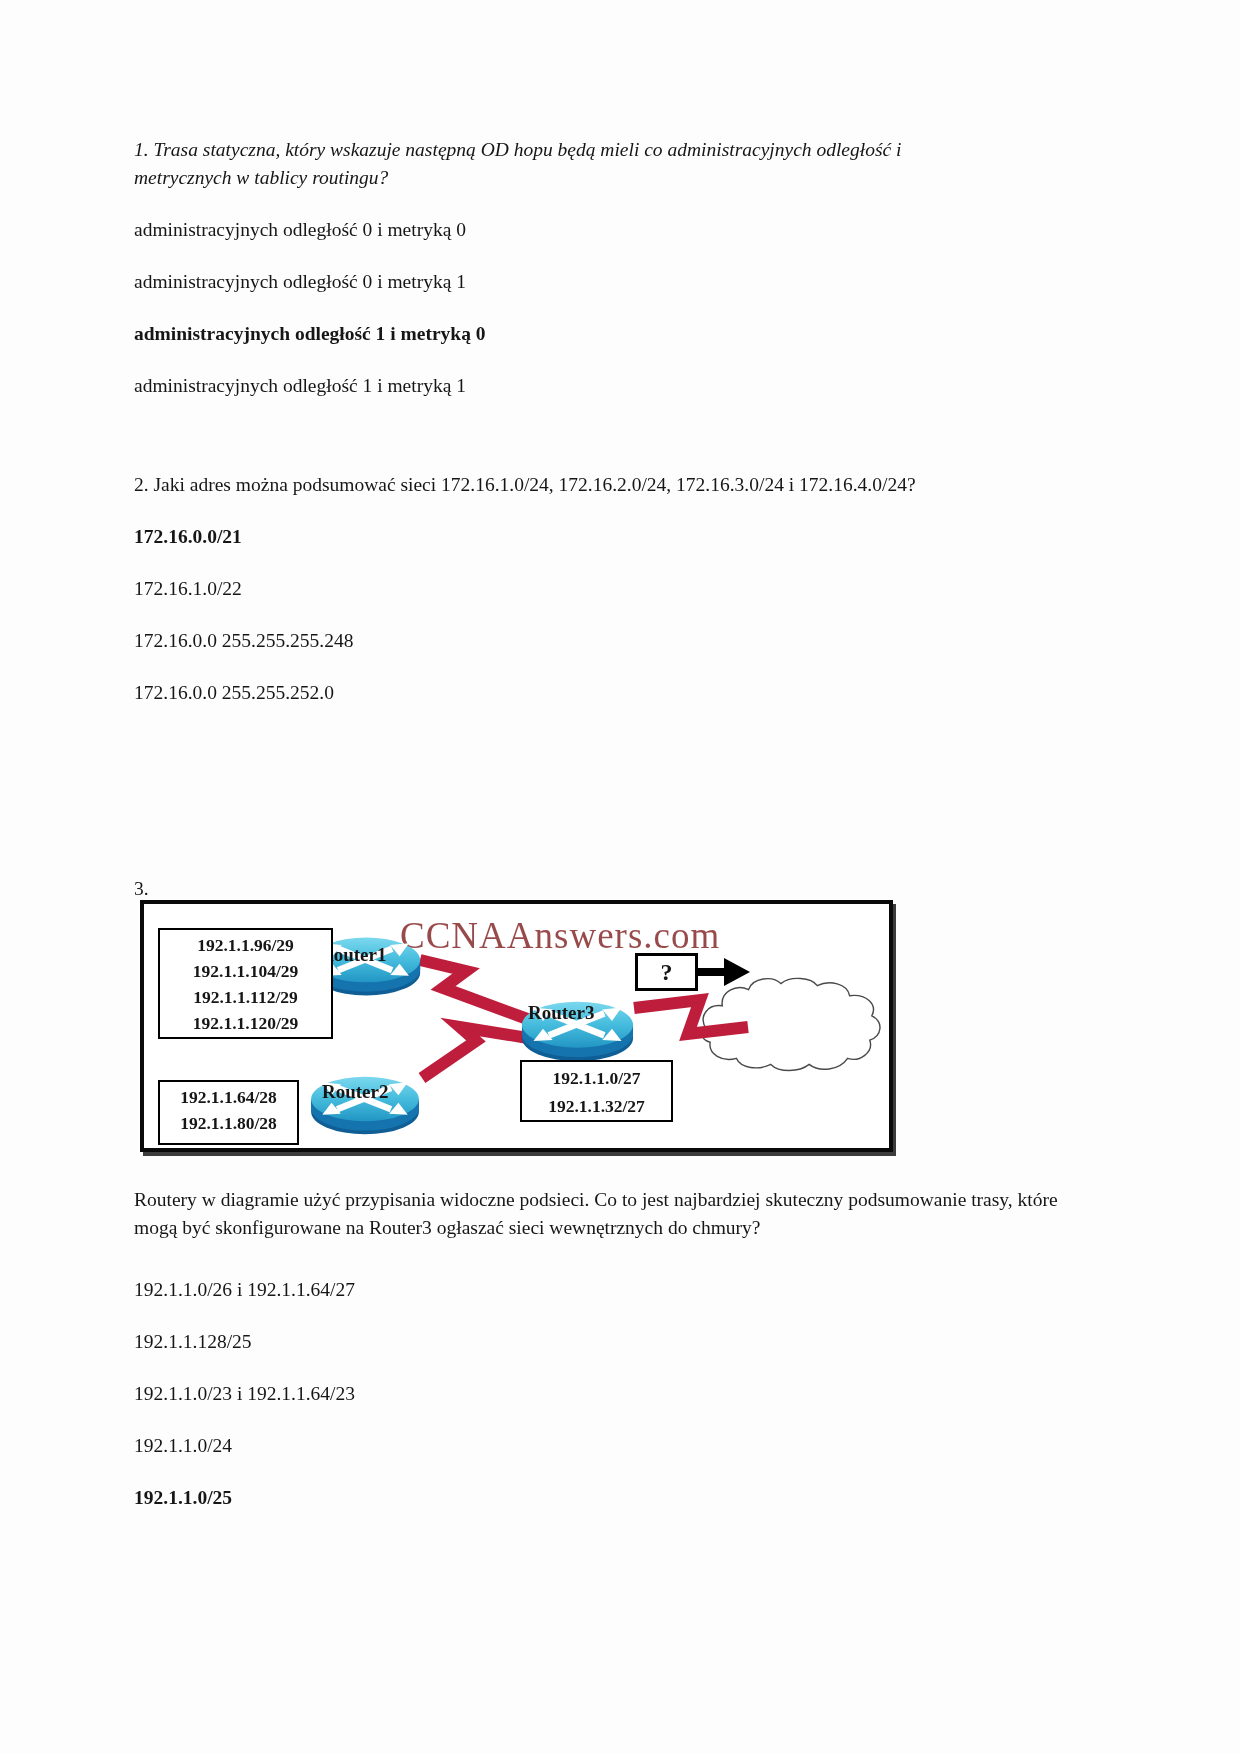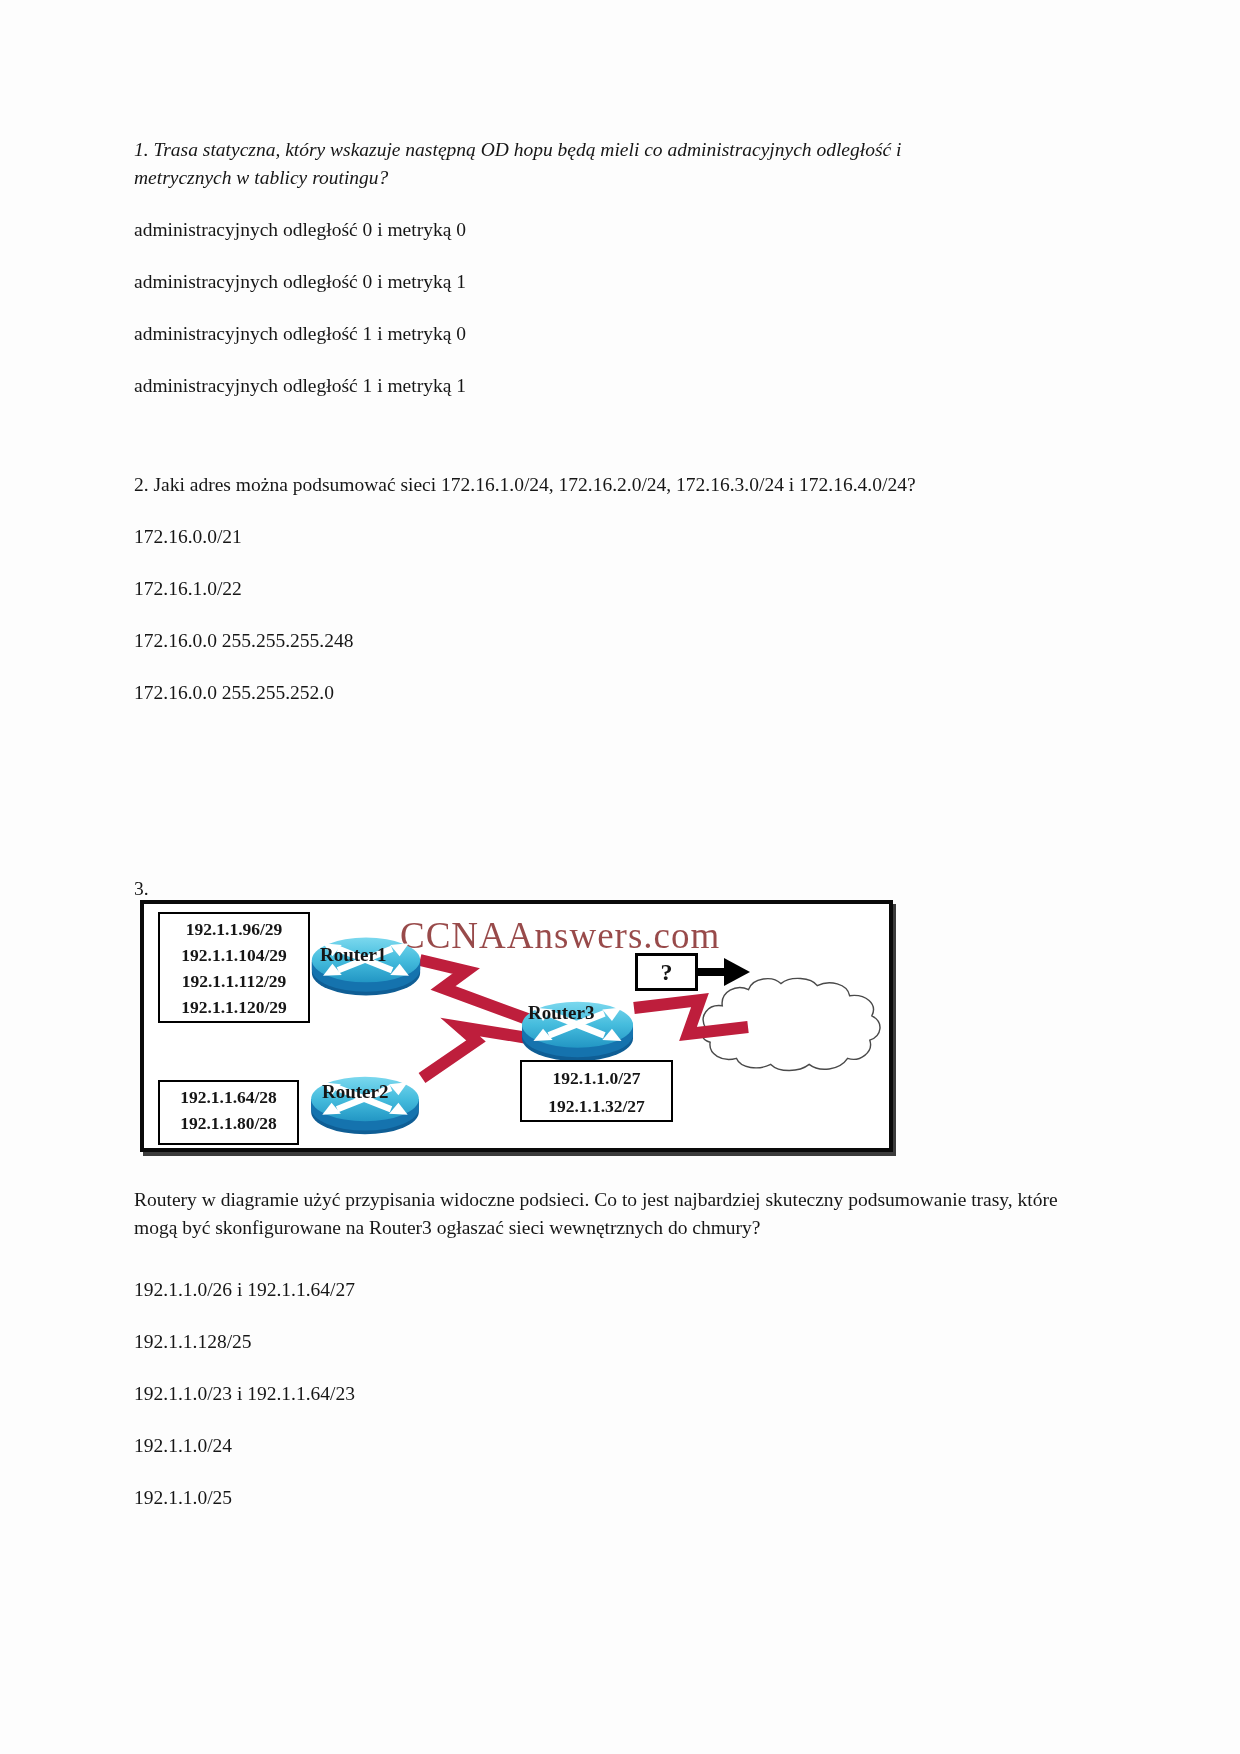--- a/index.html
+++ b/index.html
@@ -13,21 +13,21 @@
   .page{
     box-sizing:border-box;
     width:1240px;height:1754px;
     padding:136px 90px 0 134px;
     overflow:hidden;
   }
   p{margin:0 0 24px 0;font-size:19.5px;line-height:28px;}
   .q1{max-width:828px;font-style:italic;}
   .q2{max-width:895px;margin-top:71px;}
   .q3t{max-width:948px;margin-top:34px;margin-bottom:34px;}
-  .ans{font-weight:normal;}
+  .ans{font-weight:bold;}
   .fig-label{margin:171px 0 0 0;line-height:22px;}
 
   
   .figure{
     position:relative;
     width:745px;height:244px;
     margin-left:6px;
     border:4px solid #0a0a0a;
     background:#ffffff;
     box-shadow:3px 4px 0 #3c3c3c;
@@ -42,21 +42,21 @@
   .ipbox{
     position:absolute;
     box-sizing:border-box;
     background:#fff;
     border:2px solid #000;
     text-align:center;
     font-weight:bold;
     font-size:17.5px;line-height:26px;
     padding-top:2px;
   }
-  .b1{left:14px;top:8px;width:152px;height:111px;}
+  .b1{left:14px;top:24px;width:175px;height:111px;}
   .b2{left:14px;top:176px;width:141px;height:65px;}
   .b3{left:376px;top:156px;width:153px;height:62px;line-height:28px;}
   .rlabel{
     position:absolute;
     font-weight:bold;font-size:19px;line-height:22px;
     white-space:nowrap;
     margin-top:36px;
   }
   .l1{left:176px;top:4px;}
   .l2{left:178px;top:141px;}

